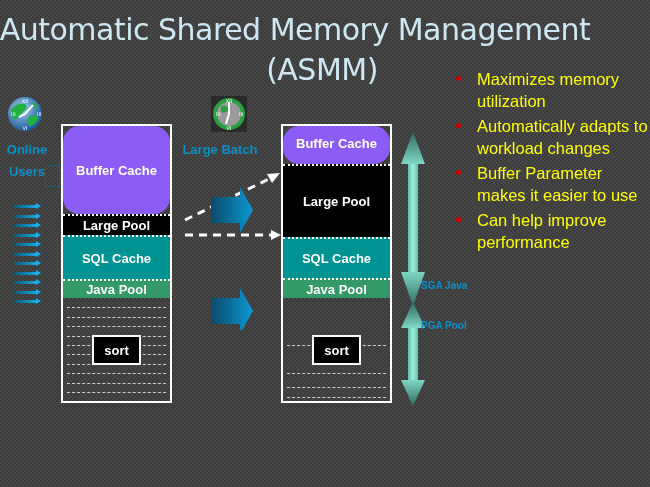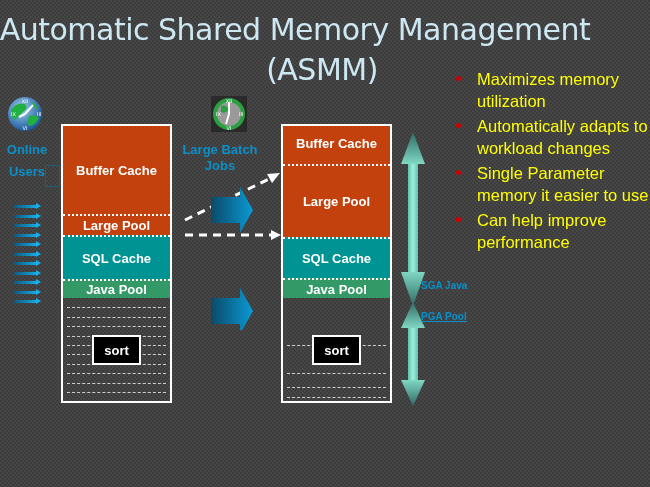--- a/index.html
+++ b/index.html
@@ -10,22 +10,22 @@
       linear-gradient(45deg, rgba(255,255,255,0.06) 25%, transparent 25%, transparent 75%, rgba(255,255,255,0.06) 75%);
     background-size:4px 4px;background-position:0 0,2px 2px;
     font-family:"Liberation Sans",sans-serif;}
   .abs{position:absolute;}
   .title{left:0;width:650px;text-align:center;color:#cde8f2;font-family:"DejaVu Sans",sans-serif;font-size:30px;font-weight:normal;letter-spacing:-0.5px;}
   .t1{top:12px;left:-30px;}
   .t2{top:52px;left:-3px;}
   .block{border:2px solid #fff;box-sizing:border-box;}
   .seg{position:absolute;left:0;width:100%;display:flex;align-items:center;justify-content:center;color:#fff;font-weight:bold;font-size:13px;box-sizing:border-box;}
   .dotted-top{border-top:2px dotted #fff;}
-  .buffer{background:#c2410c;}
-  .large{background:#c2410c;}
+  .buffer{background:#8b5cf6;border-radius:16px;}
+  .large{background:#000000;}
   .sql{background:#009393;}
   .java{background:#339966;}
   .lower{background:transparent;}
   .dash{position:absolute;left:4px;right:4px;border-top:1px dashed #cfcfcf;height:0;}
   .sort{position:absolute;background:#000;border:2px solid #fff;color:#fff;font-weight:bold;font-size:13px;display:flex;align-items:center;justify-content:center;box-sizing:border-box;}
   .label-blue{color:#0a8fc8;font-weight:bold;font-size:13px;text-align:center;line-height:18px;}
   .bullets{left:450px;top:68px;width:200px;}
   .bullet{position:relative;padding-left:27px;color:#ffff00;font-size:16.5px;line-height:22px;margin-bottom:3px;}
   .bullet .dot{position:absolute;left:6px;top:8px;width:5px;height:5px;border-radius:50%;background:#cc0000;}
   .pool-label{color:#0a8fc8;font-size:10px;font-weight:bold;}
@@ -136,21 +136,20 @@
     <line x1="18" y1="18" x2="18" y2="6" stroke="#fff" stroke-width="2"></line>
     <line x1="18" y1="18" x2="15" y2="28" stroke="#fff" stroke-width="2"></line>
     <text x="18" y="7" font-size="5" fill="#fff" text-anchor="middle" font-family="DejaVu Sans, sans-serif">XII</text>
     <text x="5" y="20" font-size="5" fill="#fff" font-family="DejaVu Sans, sans-serif">IX</text>
     <text x="28" y="20" font-size="5" fill="#fff" font-family="DejaVu Sans, sans-serif">III</text>
     <text x="18" y="34" font-size="5" fill="#fff" text-anchor="middle" font-family="DejaVu Sans, sans-serif">VI</text>
   </svg>
 </div>
 <div class="abs label-blue" style="left:173px;top:141px;width:94px;">
   <div>Large Batch</div>
-  <div style="margin-top:-2px;">Jobs</div>
 </div>
 
 <svg class="abs" style="left:170px;top:150px;" width="115" height="180" viewBox="0 0 115 180">
   <defs>
     <linearGradient id="bigArrow" x1="0" x2="1" y1="0" y2="0">
       <stop offset="0" stop-color="#0b4a68"></stop>
       <stop offset="1" stop-color="#0a9ad6"></stop>
     </linearGradient>
   </defs>
   <g>
@@ -214,21 +213,21 @@
     <rect x="14" y="40" width="10" height="108" fill="url(#shaft)"></rect>
     <polygon points="7,148 31,148 19,182" fill="url(#headDown)"></polygon>
   </g>
   <g>
     <polygon points="19,178 31,204 7,204" fill="url(#head)"></polygon>
     <rect x="14" y="204" width="10" height="52" fill="url(#shaft)"></rect>
     <polygon points="7,256 31,256 19,282" fill="url(#headDown)"></polygon>
   </g>
 </svg>
 <div class="abs pool-label" style="left:421px;top:280px;">SGA Java</div>
-<div class="abs pool-label" style="left:421px;top:311px;text-decoration:underline;">PGA Pool</div>
+<div class="abs pool-label" style="left:421px;top:320px;">PGA Pool</div>
 
 <div class="abs bullets">
   <div class="bullet"><span class="dot"></span><span>Maximizes memory utilization</span></div>
   <div class="bullet"><span class="dot"></span><span>Automatically adapts to workload changes</span></div>
-  <div class="bullet"><span class="dot"></span><span>Single Parameter memory it easier to use</span></div>
+  <div class="bullet"><span class="dot"></span><span>Buffer Parameter makes it easier to use</span></div>
   <div class="bullet"><span class="dot"></span></div>
   <div class="bullet"><span class="dot"></span><span>Can help improve performance</span></div>
 </div>
 
 </body></html>

